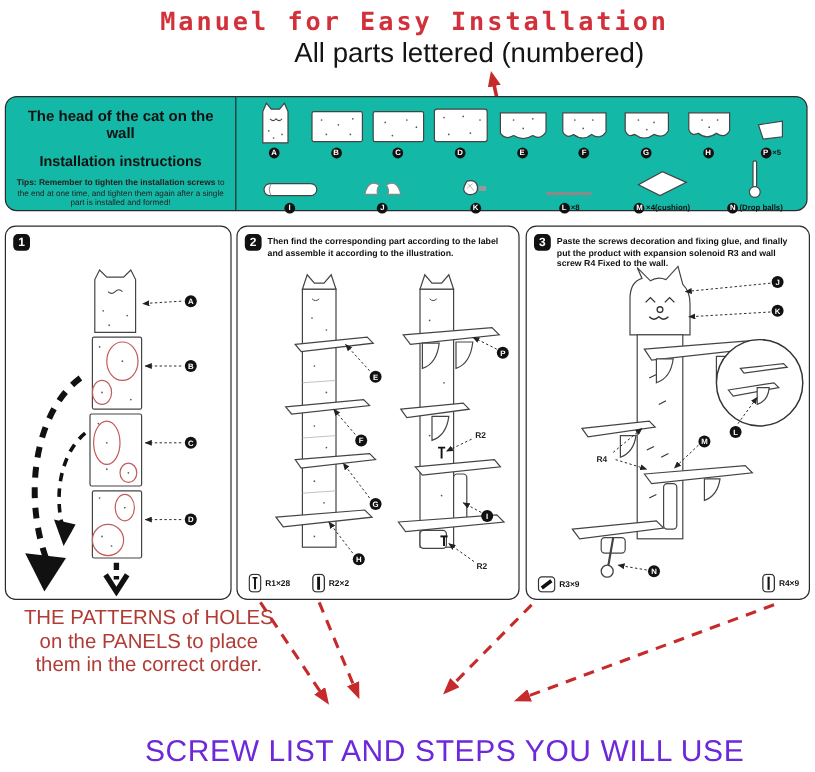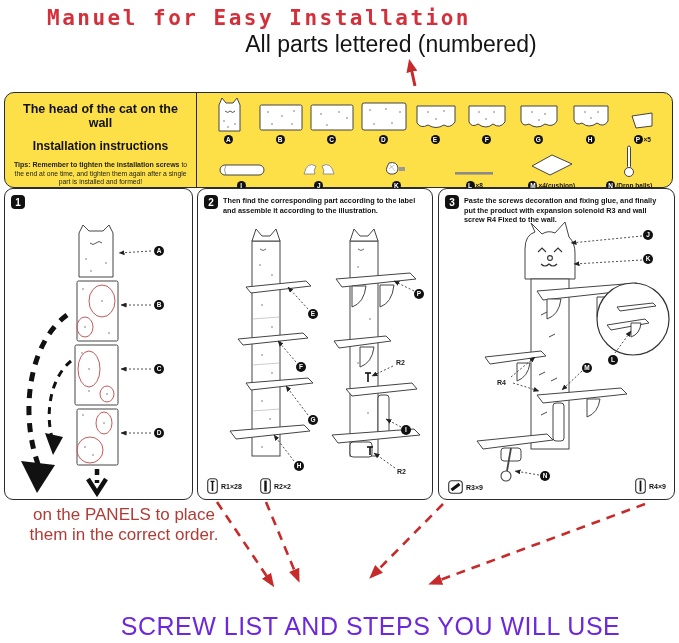--- a/index.html
+++ b/index.html
@@ -3,32 +3,32 @@
 <meta charset="utf-8">
 <style>
   html,body{margin:0;padding:0;}
   body{
     width:679px;height:643px;position:relative;background:#fff;
     font-family:"Liberation Sans",sans-serif;overflow:hidden;color:#111;
   }
   .abs{position:absolute;}
   
   .main-title{
-    top:6px;left:0;right:0;padding-left:12px;
+    top:6px;left:0;right:0;text-align:center;padding-left:12px;
     font-family:"DejaVu Sans Mono",monospace;font-weight:700;
-    font-size:21px;letter-spacing:2.5px;color:#d2303a;margin-left:35px;
+    font-size:21px;letter-spacing:2.5px;color:#d2303a;
   }
   .sub-title{
     top:31px;left:0;right:0;text-align:center;padding-left:103px;
     font-size:23px;color:#141414;
   }
   
   .parts-panel{
-    top:92px;left:4px;width:667px;height:94px;border:1.6px solid #2b2b2b;
-    border-radius:10px;display:flex;background:#fde047;
+    top:80px;left:4px;width:667px;height:94px;border:1.6px solid #2b2b2b;
+    border-radius:10px;display:flex;background:#14b8a6;
   }
   .parts-left{width:192px;border-right:1.4px solid #2b2b2b;
     display:flex;flex-direction:column;align-items:center;padding:9px 5px 4px 5px;box-sizing:border-box;}
   .ph1{font-size:12.5px;font-weight:700;text-align:center;}
   .ph2{font-size:12px;font-weight:700;text-align:center;margin-top:9px;}
   .ptips{font-size:6.8px;text-align:center;margin-top:8px;line-height:1.25;color:#222;}
   .ptips b{font-size:7px;}
   .parts-right{flex:1;display:flex;flex-direction:column;padding:3px 4px 4px 6px;box-sizing:border-box;}
   .prow{flex:1;display:flex;align-items:flex-end;}
   .partcell{flex:1;display:flex;flex-direction:column;align-items:center;justify-content:flex-end;gap:2px;}
@@ -538,20 +538,21 @@
   <div class="screw" style="right:8px;">
     <svg width="11" height="16">
         <rect x="0.7" y="0.7" width="9.6" height="14.6" rx="3" fill="#fff" stroke="#333" stroke-width="1.1"></rect>
         <line x1="5.5" y1="2.6" x2="5.5" y2="13.4" stroke="#111" stroke-width="1.8"></line>
       </svg>
     <span>R4×9</span>
   </div>
 </div>
 
 <div class="abs attention">
+  <div>THE PATTERNS of HOLES</div>
   <div>on the PANELS to place</div>
   <div>them in the correct order.</div>
 </div>
 
 <svg class="abs" style="left:0;top:500px;" width="679" height="100">
   <defs>
     <marker id="mr" markerUnits="userSpaceOnUse" markerWidth="14" markerHeight="11" refX="10" refY="5.5" orient="auto">
       <path d="M0,0 L14,5.5 L0,11 Z" fill="#c62a2a"></path>
     </marker>
   </defs>

